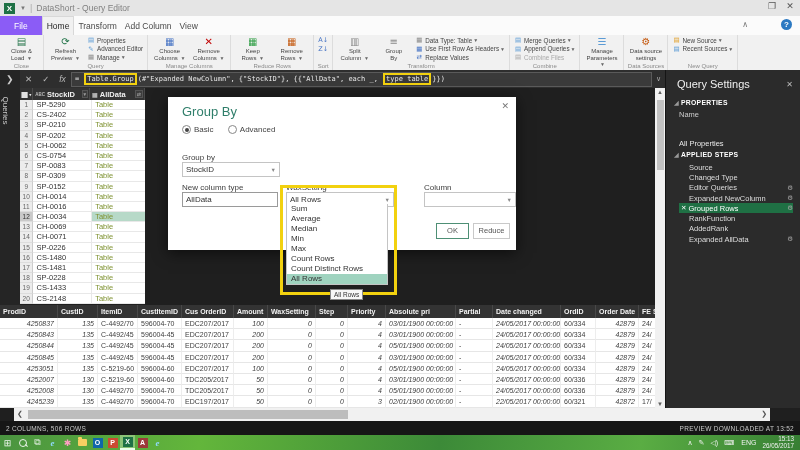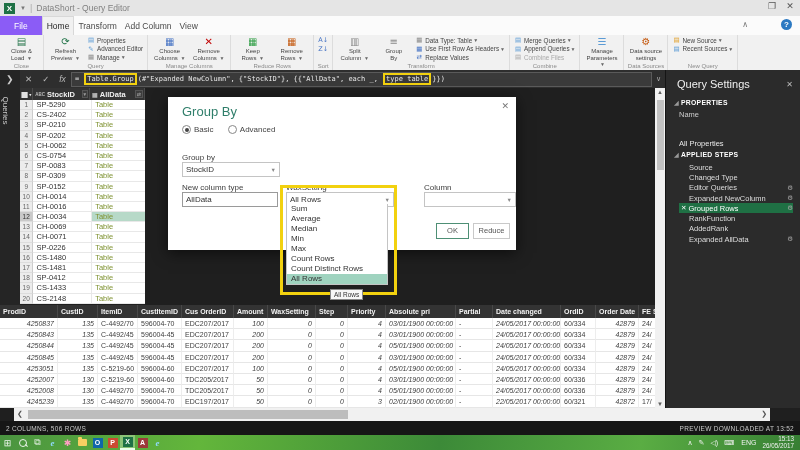--- a/index.html
+++ b/index.html
@@ -417,21 +417,21 @@
           <div class="lg-stock nw">CS-1480</div>
           <div class="lg-all nw">Table</div>
         </div>
         <div class="lg-row">
           <div class="lg-num">17</div>
           <div class="lg-stock nw">CS-1481</div>
           <div class="lg-all nw">Table</div>
         </div>
         <div class="lg-row">
           <div class="lg-num">18</div>
-          <div class="lg-stock nw">SP-0412</div>
+          <div class="lg-stock nw">SP-0228</div>
           <div class="lg-all nw">Table</div>
         </div>
         <div class="lg-row">
           <div class="lg-num">19</div>
           <div class="lg-stock nw">CS-1433</div>
           <div class="lg-all nw">Table</div>
         </div>
         <div class="lg-row">
           <div class="lg-num">20</div>
           <div class="lg-stock nw">CS-2148</div>

